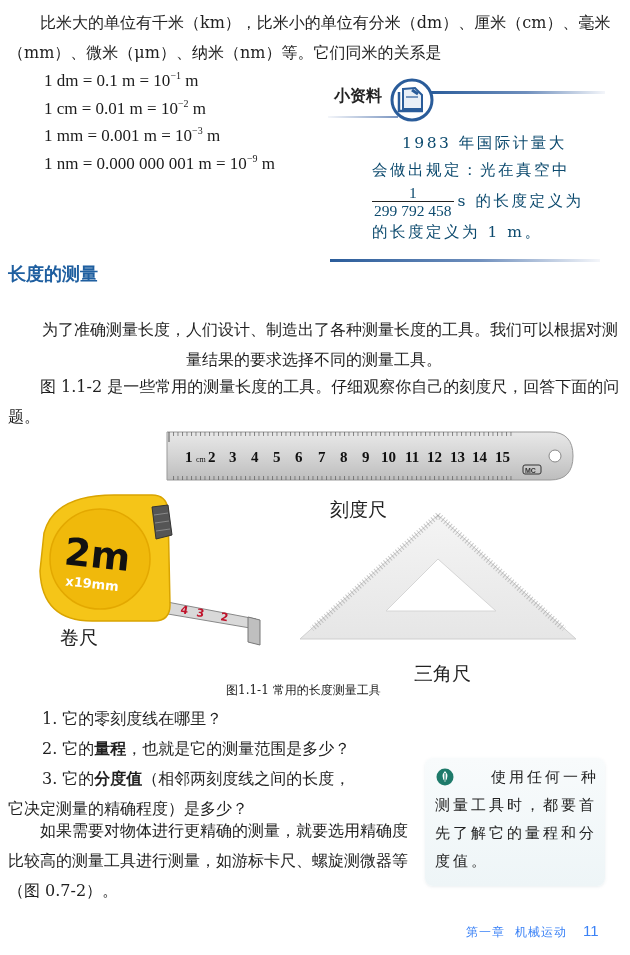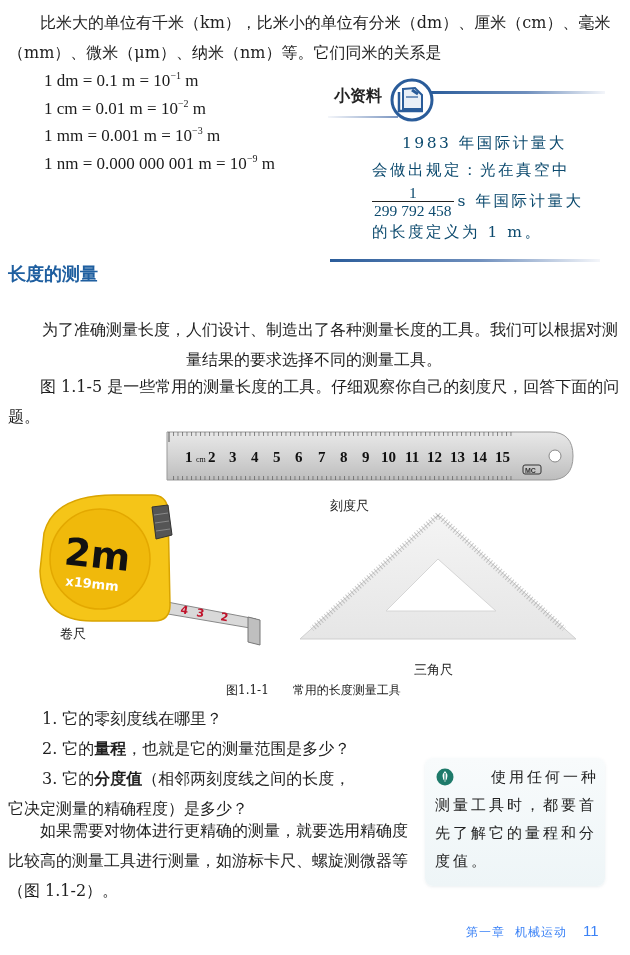--- a/index.html
+++ b/index.html
@@ -35,26 +35,26 @@
 
   
   #section-heading { position: absolute; left: 8px; top: 262px; font-family: Liberation Sans, sans-serif; font-weight: bold; font-size: 18px; color: #1f5fa0; }
 
   #para1 { left: 8px; top: 315px; width: 612px; text-align: center; }
   #para2 { left: 8px; top: 372px; width: 612px; }
 
   
   #figure { position: absolute; left: 0; top: 425px; width: 630px; height: 280px; }
   #steel-ruler { position: absolute; left: 165px; top: 5px; width: 410px; height: 52px; }
-  .fig-label { position: absolute; font-size: 13px; color: #222; }
+  .fig-label { position: absolute; font-size: 19px; color: #222; }
   #label-ruler { left: 330px; top: 72px; }
   #label-tape { left: 60px; top: 200px; }
   #label-triangle { left: 414px; top: 236px; }
   #fig-caption { position: absolute; left: 226px; top: 257px; font-size: 12px; color: #222; }
-  #fig-caption .cap-num { margin-right: 24px; text-align: center; }
+  #fig-caption .cap-num { margin-right: 4px; text-align: center; }
   #tape-measure { position: absolute; left: 34px; top: 68px; width: 240px; height: 160px; }
   #triangle { position: absolute; left: 296px; top: 86px; width: 284px; height: 132px; }
 
   
   #questions { position: absolute; left: 42px; top: 704px; width: 380px; }
   .q { font-size: 16px; line-height: 30px; height: 30px; white-space: nowrap; color: #1f1f1f; }
   .kw { font-family: "DejaVu Sans", "Liberation Sans", sans-serif; font-weight: bold; }
 
   #para3 { left: 8px; top: 764px; width: 410px; }
   #para4 { left: 8px; top: 816px; width: 410px; }
@@ -95,31 +95,31 @@
     <path d="M22 12 L28 16" stroke="#2a5c9a" stroke-width="3"></path>
     <path d="M16 19 L28 19" stroke="#2a5c9a" stroke-width="1.2"></path>
   </svg>
   <div id="info-body">
     <div class="l1">1983 年国际计量大</div>
     <div>会做出规定：光在真空中</div>
     <div>
       <span class="frac">
         <span class="fn">1</span>
         <span class="fd">299 792 458</span>
-      </span><span>s 年国际计量大</span>
+      </span><span>s 的长度定义为</span>
     </div>
     <div>的长度定义为 1 m。</div>
   </div>
   <div id="info-rule-bottom"></div>
 </div>
 
 <h2 id="section-heading">长度的测量</h2>
 
 <p id="para1" class="para indent">为了准确测量长度，人们设计、制造出了各种测量长度的工具。我们可以根据对测量结果的要求选择不同的测量工具。</p>
-<p id="para2" class="para indent">图 1.1-5 是一些常用的测量长度的工具。仔细观察你自己的刻度尺，回答下面的问题。</p>
+<p id="para2" class="para indent">图 1.1-2 是一些常用的测量长度的工具。仔细观察你自己的刻度尺，回答下面的问题。</p>
 
 <div id="figure">
 
   <svg id="steel-ruler" viewBox="0 0 410 52">
     <defs>
       <linearGradient id="steel" x1="0" y1="0" x2="0" y2="1">
         <stop offset="0" stop-color="#e8e8e8"></stop>
         <stop offset="0.5" stop-color="#d4d4d4"></stop>
         <stop offset="1" stop-color="#bdbdbd"></stop>
       </linearGradient>
@@ -197,21 +197,21 @@
     <span class="cap-num">图1.1-1</span><span>常用的长度测量工具</span>
   </div>
 </div>
 
 <div id="questions">
   <div class="q">1. 它的零刻度线在哪里？</div>
   <div class="q"><span>2. 它的</span><span class="kw">量程</span><span>，也就是它的测量范围是多少？</span></div>
 </div>
 <p id="para3" class="para"><span style="padding-left:34px;">3. 它的</span><span class="kw">分度值</span><span>（相邻两刻度线之间的长度，</span><br><span>它决定测量的精确程度）是多少？</span></p>
 
-<p id="para4" class="para indent">如果需要对物体进行更精确的测量，就要选用精确度比较高的测量工具进行测量，如游标卡尺、螺旋测微器等（图 1.1-2）。</p>
+<p id="para4" class="para indent">如果需要对物体进行更精确的测量，就要选用精确度比较高的测量工具进行测量，如游标卡尺、螺旋测微器等（图 0.7-2）。</p>
 
 <div id="tip-box">
   <svg id="tip-icon" viewBox="0 0 18 18">
     <circle cx="9" cy="9" r="8.5" fill="#1e7a6a"></circle>
     <path d="M9 3 Q14 8 9 14 Q4 8 9 3 Z" fill="#ffffff"></path>
     <path d="M9 5 L9 13" stroke="#1e7a6a" stroke-width="1.2"></path>
   </svg>
   <div id="tip-text"><span class="first" style="display:inline-block;width:0;"></span><span style="padding-left:28px;">使用任何一种测量工具时，都要首先了解它的量程和分度值。</span></div>
 </div>
 

